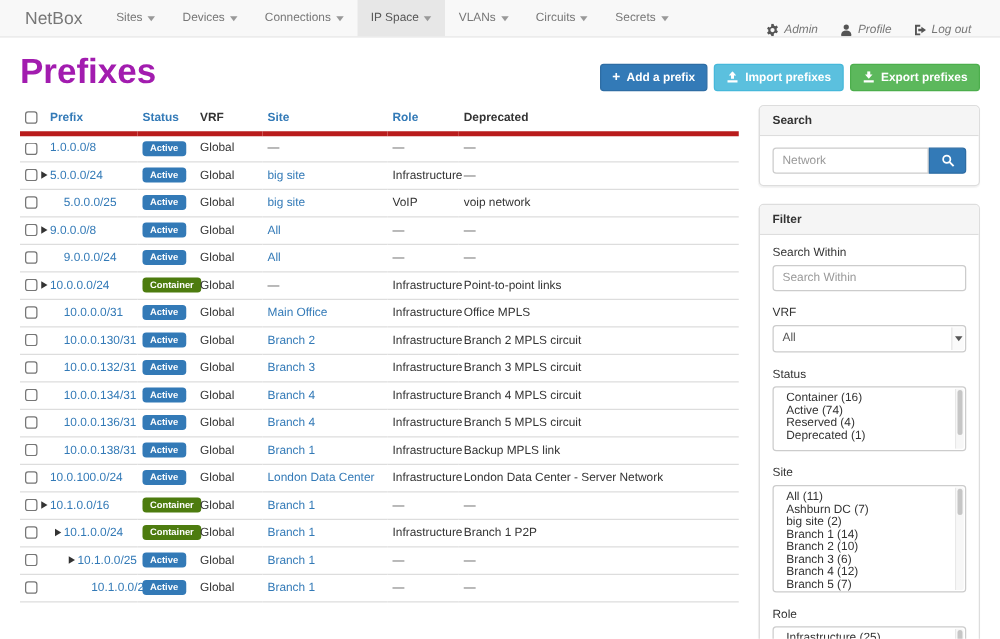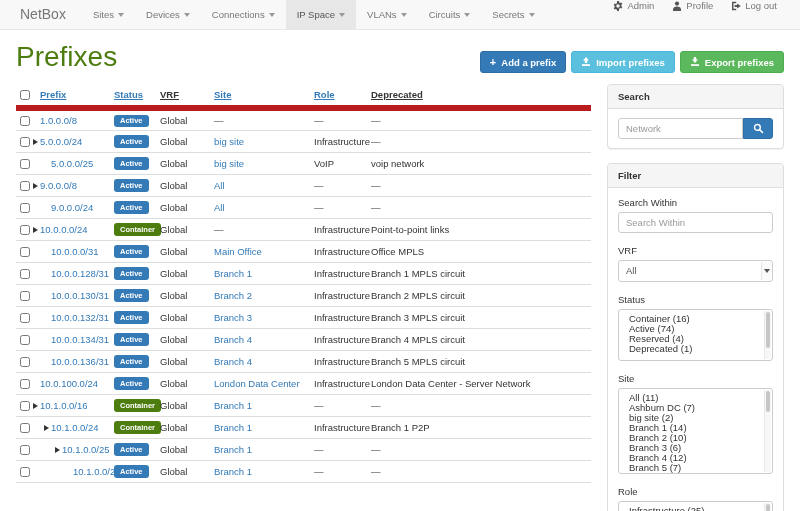--- a/index.html
+++ b/index.html
@@ -9,47 +9,47 @@
   
   .navbar { height:30px; background:#f8f8f8; border-bottom:1px solid #e7e7e7;
     display:flex; align-items:stretch; padding-left:20px; padding-right:14px; }
   .brand { font-size:14px; color:#777; line-height:29px; margin-right:16px; }
   .nav-items { display:flex; align-items:stretch; }
   .nav-item { font-size:9.5px; color:#777; padding:0 11px; display:flex; align-items:center;
     gap:4px; cursor:pointer; white-space:nowrap; }
   .nav-item.active { background:#e7e7e7; color:#555; }
   .caret { width:0; height:0; border-left:3.5px solid transparent; border-right:3.5px solid transparent;
     border-top:4px solid #999; display:inline-block; }
-  .nav-right { margin-left:auto; display:flex; align-items:flex-start; }
+  .nav-right { margin-left:auto; display:flex; align-items:flex-end;font-style:italic; }
   .nav-right .nav-item { padding:0 9px; }
   .icon { display:inline-flex; align-items:center; }
 
   
   .page-header { position:relative; padding:0 16px; }
-  h1.page-title { font-size:28px; font-weight:400; color:#4d7c0f; margin:12px 0 12px; line-height:30px; }
+  h1.page-title { font-size:28px; font-weight:700; color:#a21caf; margin:12px 0 12px; line-height:30px; }
   .toolbar { position:absolute; top:9px; right:16px; display:flex; gap:5px; }
   .btn { height:22px; display:inline-flex; align-items:center; gap:5px; color:#fff;
     font-size:9.5px; font-weight:bold; padding:0 9px; border-radius:3px; cursor:pointer;
     border:1px solid transparent; white-space:nowrap; }
   .btn-primary { background:#337ab7; border-color:#2e6da4; }
   .btn-info { background:#5bc0de; border-color:#46b8da; }
   .btn-success { background:#5cb85c; border-color:#4cae4c; }
   .plus-glyph { font-size:11px; font-weight:bold; line-height:1; }
 
   
   .content { display:flex; gap:16px; padding:0 16px; align-items:flex-start; }
   .main { flex:1; min-width:0; }
   .sidebar { width:177px; flex:none; }
 
   
   table.prefix-table { width:100%; border-collapse:collapse; table-layout:fixed; }
   col.c-check{width:20px} col.c-prefix{width:74px} col.c-status{width:46px}
   col.c-vrf{width:54px} col.c-site{width:100px} col.c-role{width:57px}
-  th { text-align:left; font-size:9.5px; padding:5px 4px; border-bottom:6px solid #b91c1c;
-    color:#333; white-space:nowrap;text-decoration:underline; }
+  th { text-align:left; font-size:9.5px; padding:5px 4px; border-bottom:4px solid #b91c1c;
+    color:#333; white-space:nowrap; }
   th.sortable { color:#337ab7; cursor:pointer; }
   td { font-size:9.5px; padding:0 4px; height:22px; border-bottom:1px solid #ddd;
     white-space:nowrap; overflow:visible; color:#333; }
   a.link { color:#337ab7; text-decoration:none; cursor:pointer; }
   .row-arrow { width:0; height:0; border-top:3.5px solid transparent; border-bottom:3.5px solid transparent;
     border-left:5px solid #333; display:inline-block; margin-right:2px; margin-left:-7px; }
   .badge { display:inline-block; font-size:7.5px; font-weight:bold; color:#fff;
     padding:2.5px 6px; border-radius:3px; line-height:1; cursor:pointer; }
   .badge-active { background:#337ab7; }
   .badge-container { background:#4d7c0f; }
@@ -264,62 +264,62 @@
             <td><input type="checkbox" style=""></td>
             <td><span style="padding-left: 11px; display: inline-block;"><a class="link">10.0.0.0/31</a></span></td>
             <td><span class="badge badge-active">Active</span></td>
             <td><span>Global</span></td>
             <td><a class="link">Main Office</a></td>
             <td><span>Infrastructure</span></td>
             <td><span>Office MPLS</span></td>
           </tr>
           <tr>
             <td><input type="checkbox" style=""></td>
-            <td><span style="padding-left: 11px; display: inline-block;"><a class="link">10.0.0.128/31</a></span></td>
+            <td><span style="padding-left: 11px; display: inline-block;"><a class="link">10.0.0.130/31</a></span></td>
+            <td><span class="badge badge-active">Active</span></td>
+            <td><span>Global</span></td>
+            <td><a class="link">Branch 2</a></td>
+            <td><span>Infrastructure</span></td>
+            <td><span>Branch 2 MPLS circuit</span></td>
+          </tr>
+          <tr>
+            <td><input type="checkbox" style=""></td>
+            <td><span style="padding-left: 11px; display: inline-block;"><a class="link">10.0.0.132/31</a></span></td>
+            <td><span class="badge badge-active">Active</span></td>
+            <td><span>Global</span></td>
+            <td><a class="link">Branch 3</a></td>
+            <td><span>Infrastructure</span></td>
+            <td><span>Branch 3 MPLS circuit</span></td>
+          </tr>
+          <tr>
+            <td><input type="checkbox" style=""></td>
+            <td><span style="padding-left: 11px; display: inline-block;"><a class="link">10.0.0.134/31</a></span></td>
+            <td><span class="badge badge-active">Active</span></td>
+            <td><span>Global</span></td>
+            <td><a class="link">Branch 4</a></td>
+            <td><span>Infrastructure</span></td>
+            <td><span>Branch 4 MPLS circuit</span></td>
+          </tr>
+          <tr>
+            <td><input type="checkbox" style=""></td>
+            <td><span style="padding-left: 11px; display: inline-block;"><a class="link">10.0.0.136/31</a></span></td>
+            <td><span class="badge badge-active">Active</span></td>
+            <td><span>Global</span></td>
+            <td><a class="link">Branch 4</a></td>
+            <td><span>Infrastructure</span></td>
+            <td><span>Branch 5 MPLS circuit</span></td>
+          </tr>
+          <tr>
+            <td><input type="checkbox" style=""></td>
+            <td><span style="padding-left: 11px; display: inline-block;"><a class="link">10.0.0.138/31</a></span></td>
             <td><span class="badge badge-active">Active</span></td>
             <td><span>Global</span></td>
             <td><a class="link">Branch 1</a></td>
             <td><span>Infrastructure</span></td>
-            <td><span>Branch 1 MPLS circuit</span></td>
-          </tr>
-          <tr>
-            <td><input type="checkbox" style=""></td>
-            <td><span style="padding-left: 11px; display: inline-block;"><a class="link">10.0.0.130/31</a></span></td>
-            <td><span class="badge badge-active">Active</span></td>
-            <td><span>Global</span></td>
-            <td><a class="link">Branch 2</a></td>
-            <td><span>Infrastructure</span></td>
-            <td><span>Branch 2 MPLS circuit</span></td>
-          </tr>
-          <tr>
-            <td><input type="checkbox" style=""></td>
-            <td><span style="padding-left: 11px; display: inline-block;"><a class="link">10.0.0.132/31</a></span></td>
-            <td><span class="badge badge-active">Active</span></td>
-            <td><span>Global</span></td>
-            <td><a class="link">Branch 3</a></td>
-            <td><span>Infrastructure</span></td>
-            <td><span>Branch 3 MPLS circuit</span></td>
-          </tr>
-          <tr>
-            <td><input type="checkbox" style=""></td>
-            <td><span style="padding-left: 11px; display: inline-block;"><a class="link">10.0.0.134/31</a></span></td>
-            <td><span class="badge badge-active">Active</span></td>
-            <td><span>Global</span></td>
-            <td><a class="link">Branch 4</a></td>
-            <td><span>Infrastructure</span></td>
-            <td><span>Branch 4 MPLS circuit</span></td>
-          </tr>
-          <tr>
-            <td><input type="checkbox" style=""></td>
-            <td><span style="padding-left: 11px; display: inline-block;"><a class="link">10.0.0.136/31</a></span></td>
-            <td><span class="badge badge-active">Active</span></td>
-            <td><span>Global</span></td>
-            <td><a class="link">Branch 4</a></td>
-            <td><span>Infrastructure</span></td>
-            <td><span>Branch 5 MPLS circuit</span></td>
+            <td><span>Backup MPLS link</span></td>
           </tr>
           <tr>
             <td><input type="checkbox" style=""></td>
             <td><span style="padding-left: 0px; display: inline-block;"><a class="link">10.0.100.0/24</a></span></td>
             <td><span class="badge badge-active">Active</span></td>
             <td><span>Global</span></td>
             <td><a class="link">London Data Center</a></td>
             <td><span>Infrastructure</span></td>
             <td><span>London Data Center - Server Network</span></td>
           </tr>

